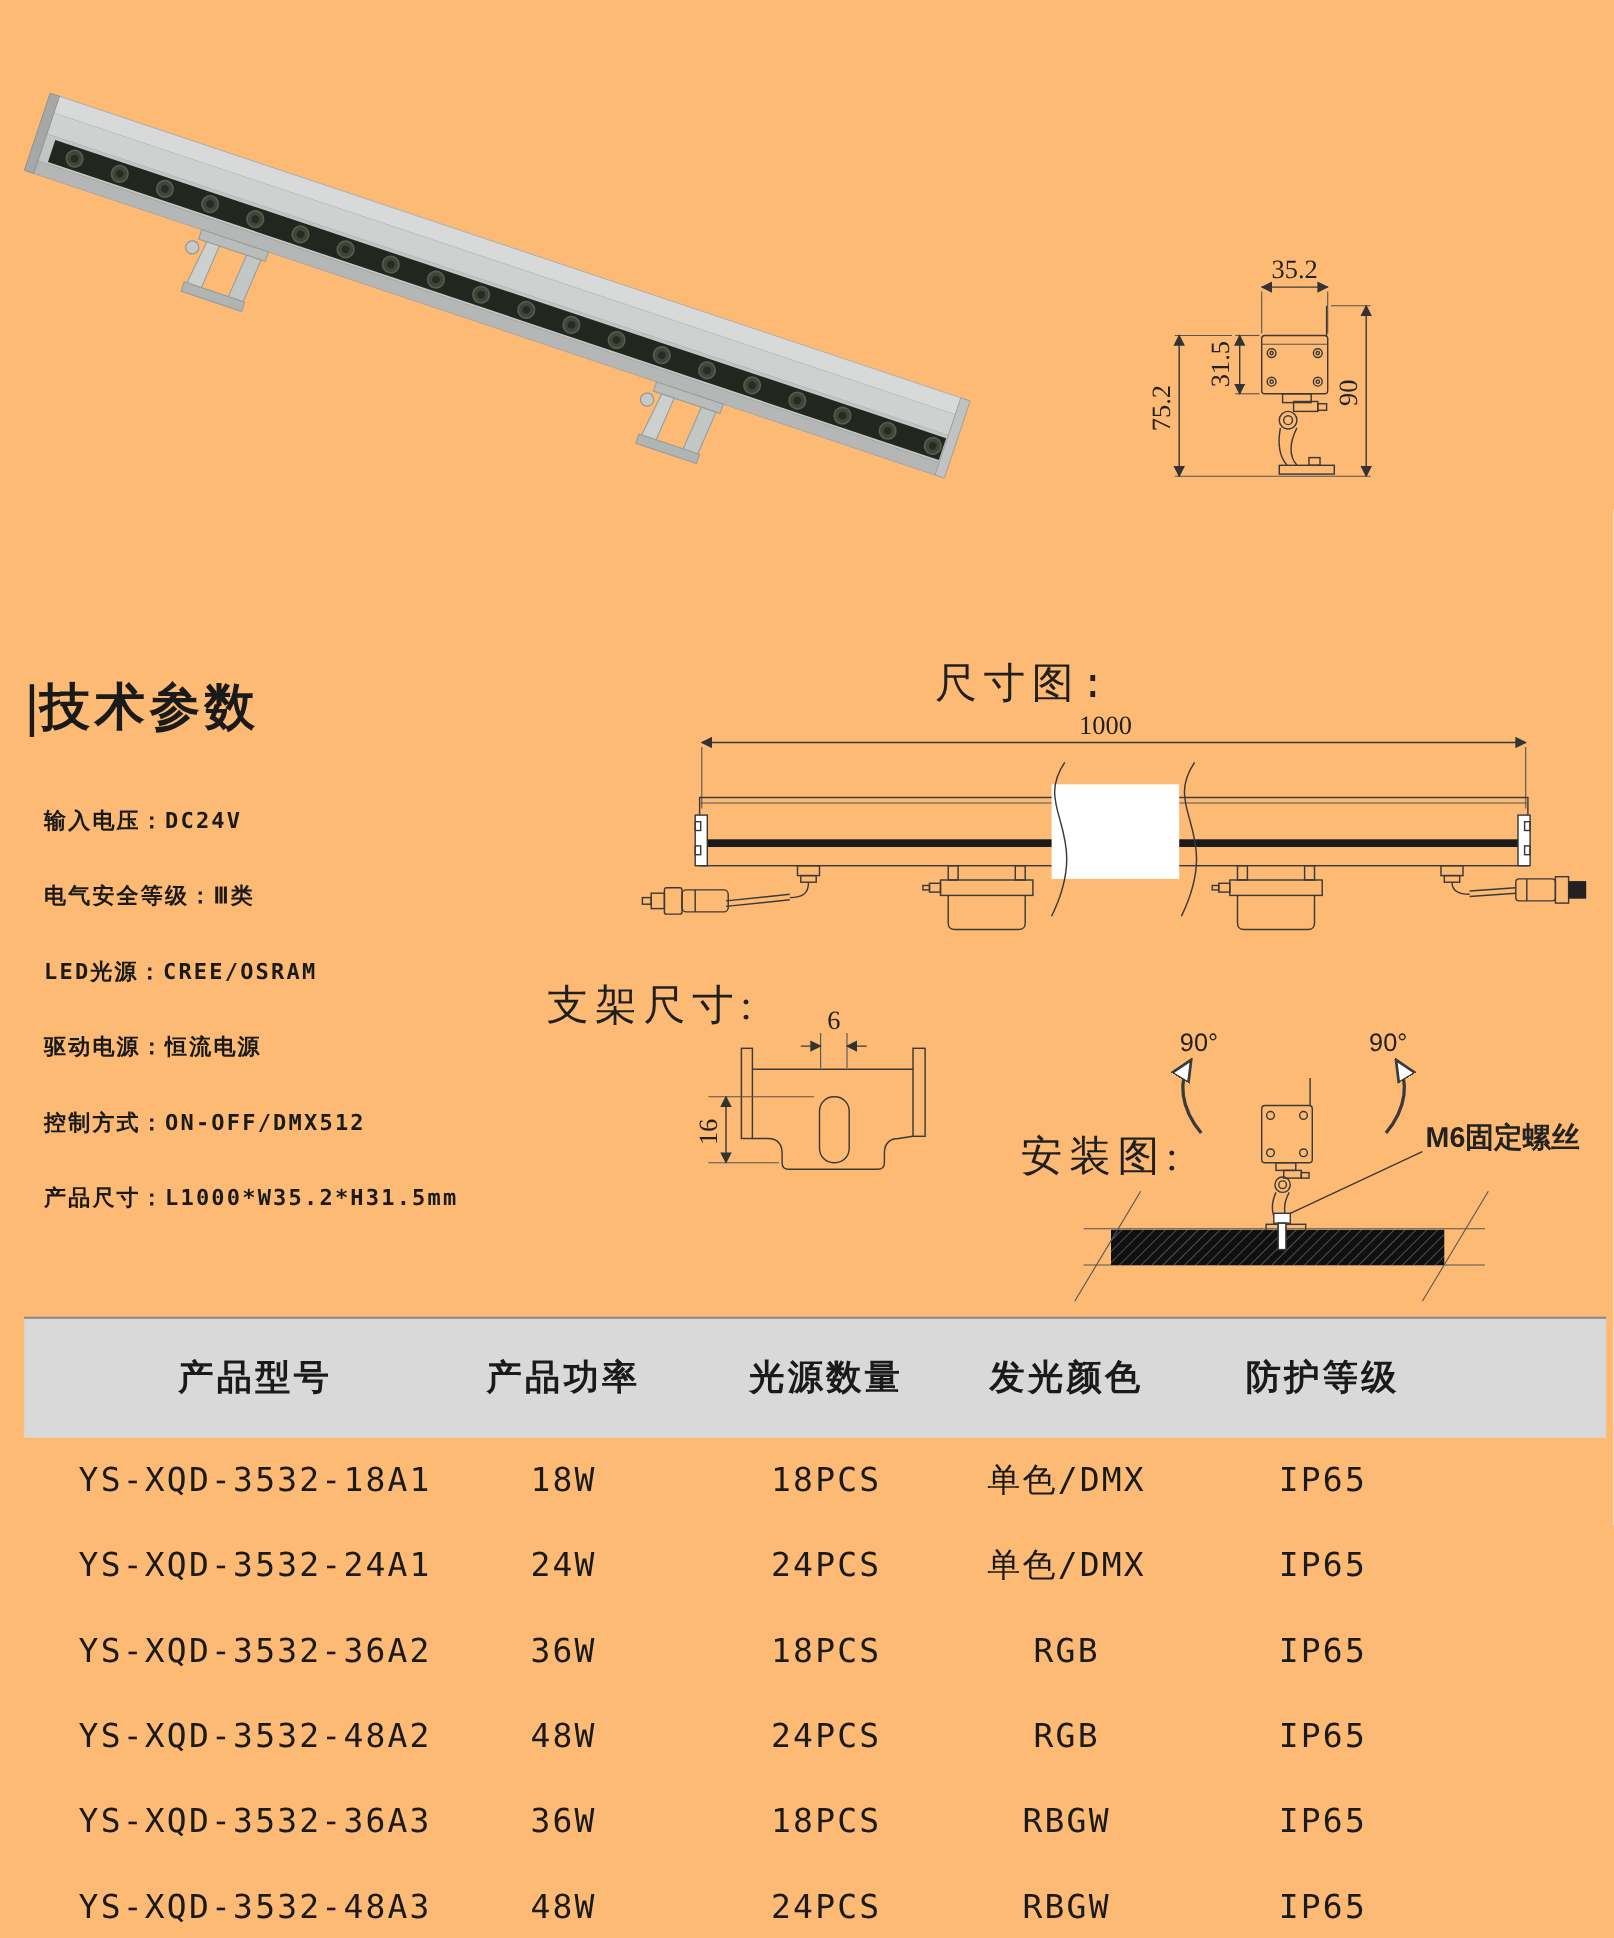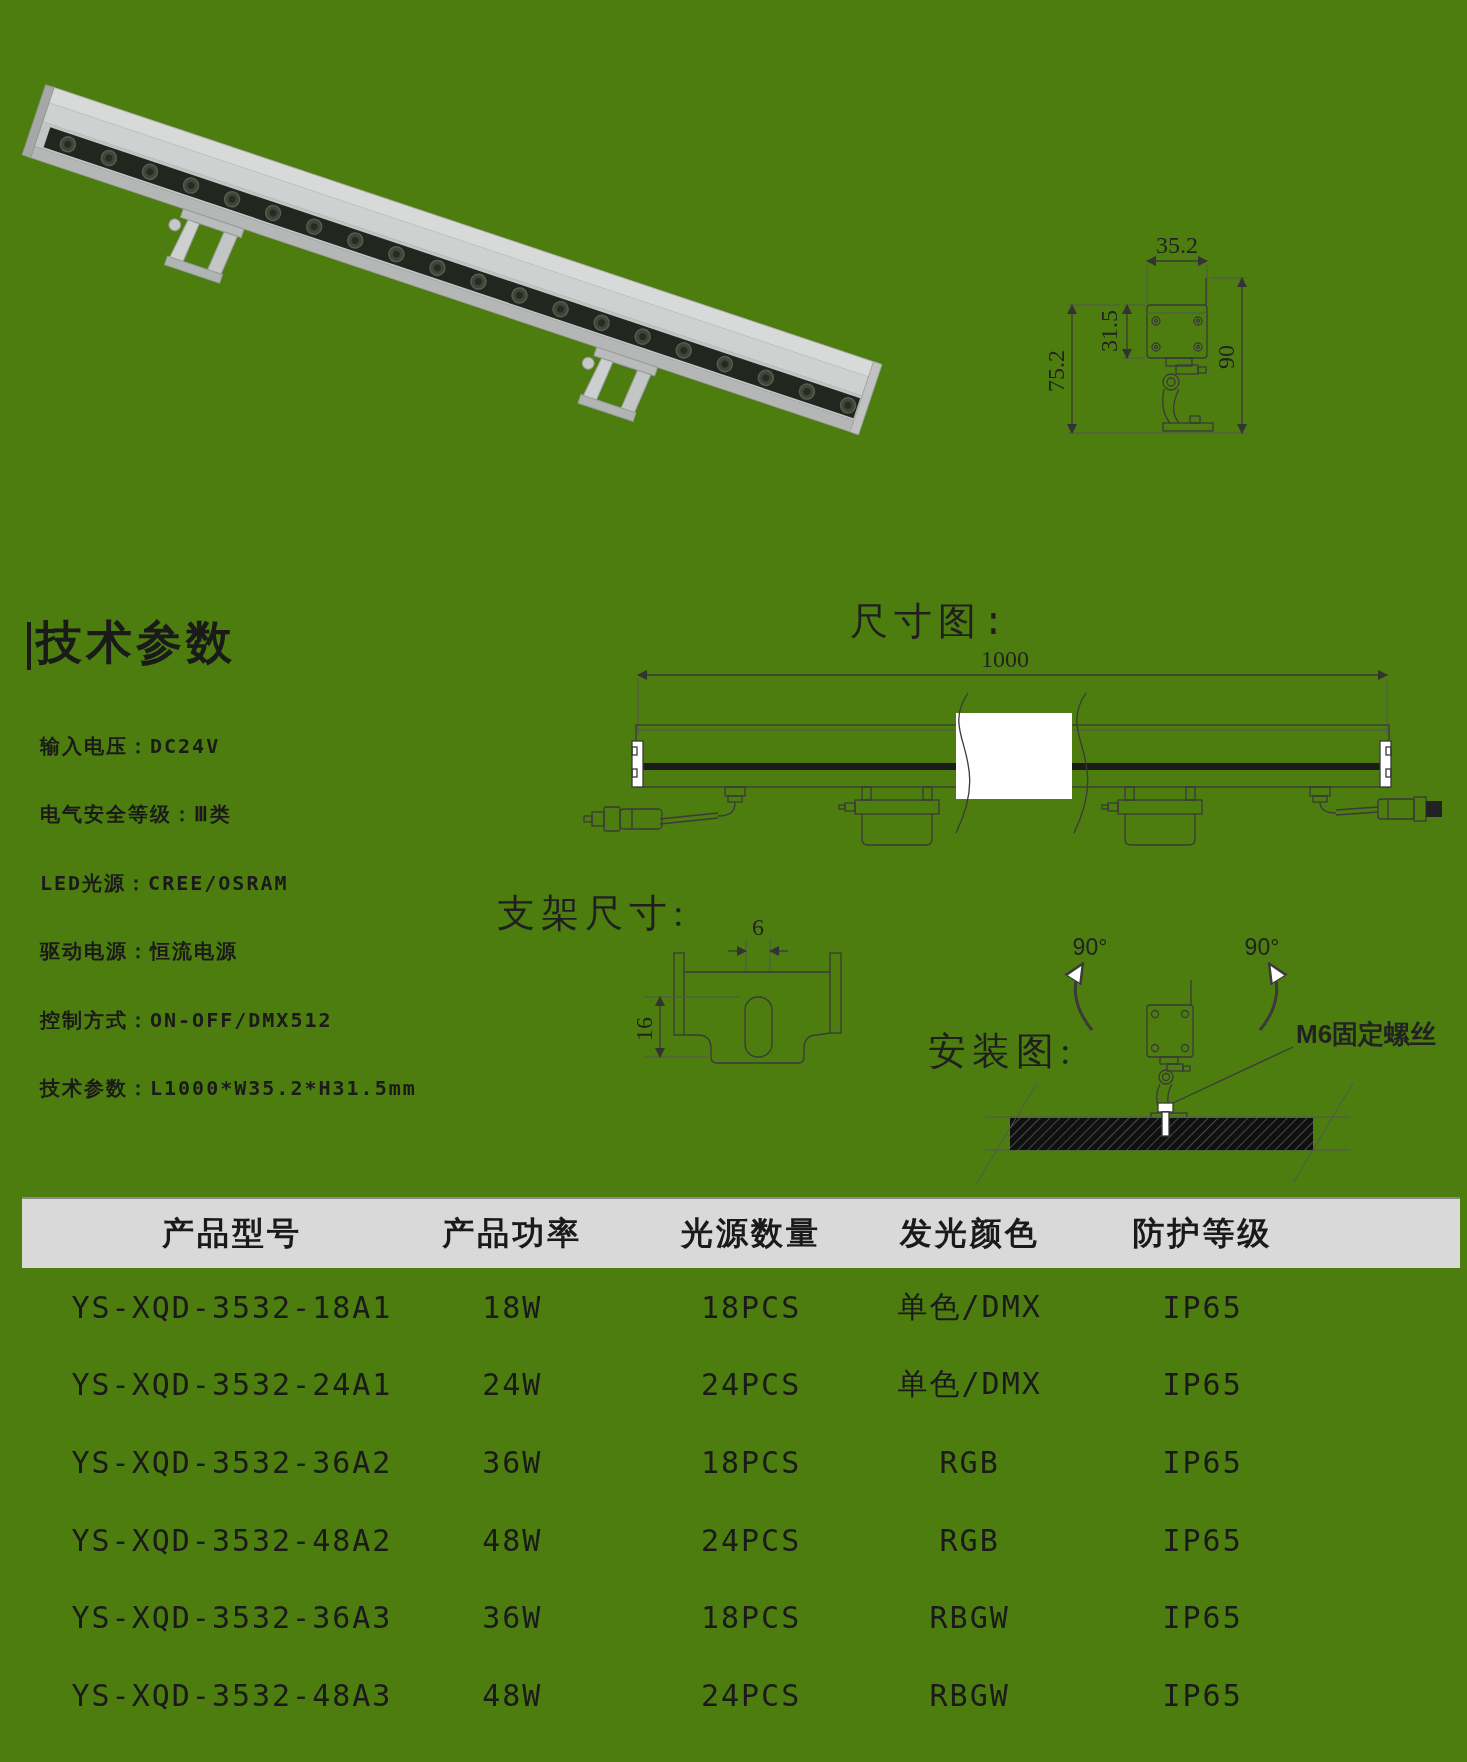--- a/index.html
+++ b/index.html
@@ -1,16 +1,16 @@
 <!DOCTYPE html>
 <html><head>
 <meta charset="utf-8">
 <style>
   html,body{margin:0;padding:0;background:#fff;}
-  #page{position:relative;width:1467px;height:1762px;background:#4d7c0f;overflow:hidden;
+  #page{position:relative;width:1467px;height:1762px;background:#fdba74;overflow:hidden;
         font-family:"Liberation Sans",sans-serif;color:#1a1a1a;}
   .abs{position:absolute;}
   
   #margin-tick{left:27px;top:622px;width:4px;height:48px;background:#1a1a1a;}
   
   #tech-title{left:36px;top:612px;font-size:46px;font-weight:bold;letter-spacing:4px;}
   #tech-list{left:40px;top:712px;width:640px;}
   .spec-line{height:68.5px;display:flex;align-items:center;font-size:20px;font-weight:bold;
              letter-spacing:2px;white-space:nowrap;
              font-family:"DejaVu Sans Mono","Liberation Sans",sans-serif;}
@@ -22,21 +22,21 @@
   
   svg text{user-select:none;}
   .dimtxt{font-family:"Liberation Serif",serif;font-size:24px;fill:#222;}
   .notetxt{font-family:"Liberation Sans",sans-serif;font-size:23px;fill:#222;}
   .ln{stroke:#3a3a3a;stroke-width:1.3;fill:none;}
   .thin{stroke:#555;stroke-width:1;fill:none;}
   .fillw{fill:#fff;}
   
   #spec-table{left:22px;top:1197px;width:1438px;}
   #table-topline{height:2px;background:#8a8a8a;width:100%;}
-  #table-header{position:relative;height:69px;}
+  #table-header{position:relative;height:108px;}
   .trow{position:relative;height:77.6px;}
   .tcell{position:absolute;top:50%;transform:translate(-50%,-50%);white-space:nowrap;
          font-family:"DejaVu Sans Mono","Liberation Sans",sans-serif;font-size:30px;letter-spacing:2px;}
   .thead-cell{font-family:"Liberation Sans",sans-serif;font-weight:bold;font-size:32px;letter-spacing:3px;}
 </style>
 </head>
 <body>
 
 <div id="page">
 
@@ -176,21 +176,21 @@
   </svg>
 
   <div class="abs" id="margin-tick"></div>
   <div class="abs" id="tech-title">技术参数</div>
   <div class="abs" id="tech-list">
       <div class="spec-line">输入电压：DC24V</div>
       <div class="spec-line">电气安全等级：Ⅲ类</div>
       <div class="spec-line">LED光源：CREE/OSRAM</div>
       <div class="spec-line">驱动电源：恒流电源</div>
       <div class="spec-line">控制方式：ON-OFF/DMX512</div>
-      <div class="spec-line">技术参数：L1000*W35.2*H31.5mm</div>
+      <div class="spec-line">产品尺寸：L1000*W35.2*H31.5mm</div>
     </div>
 
   <div class="abs cap" id="dim-label">尺寸图:</div>
   <svg class="abs" style="left:520px;top:585px" width="947" height="275" viewBox="0 0 947 275">
 
     <text class="dimtxt" x="485" y="82" text-anchor="middle">1000</text>
     <line class="ln" x1="118" y1="90" x2="867" y2="90" marker-start="url(#arr)" marker-end="url(#arr)"></line>
     <line class="thin" x1="118" y1="94" x2="118" y2="150"></line>
     <line class="thin" x1="867" y1="94" x2="867" y2="150"></line>
 

